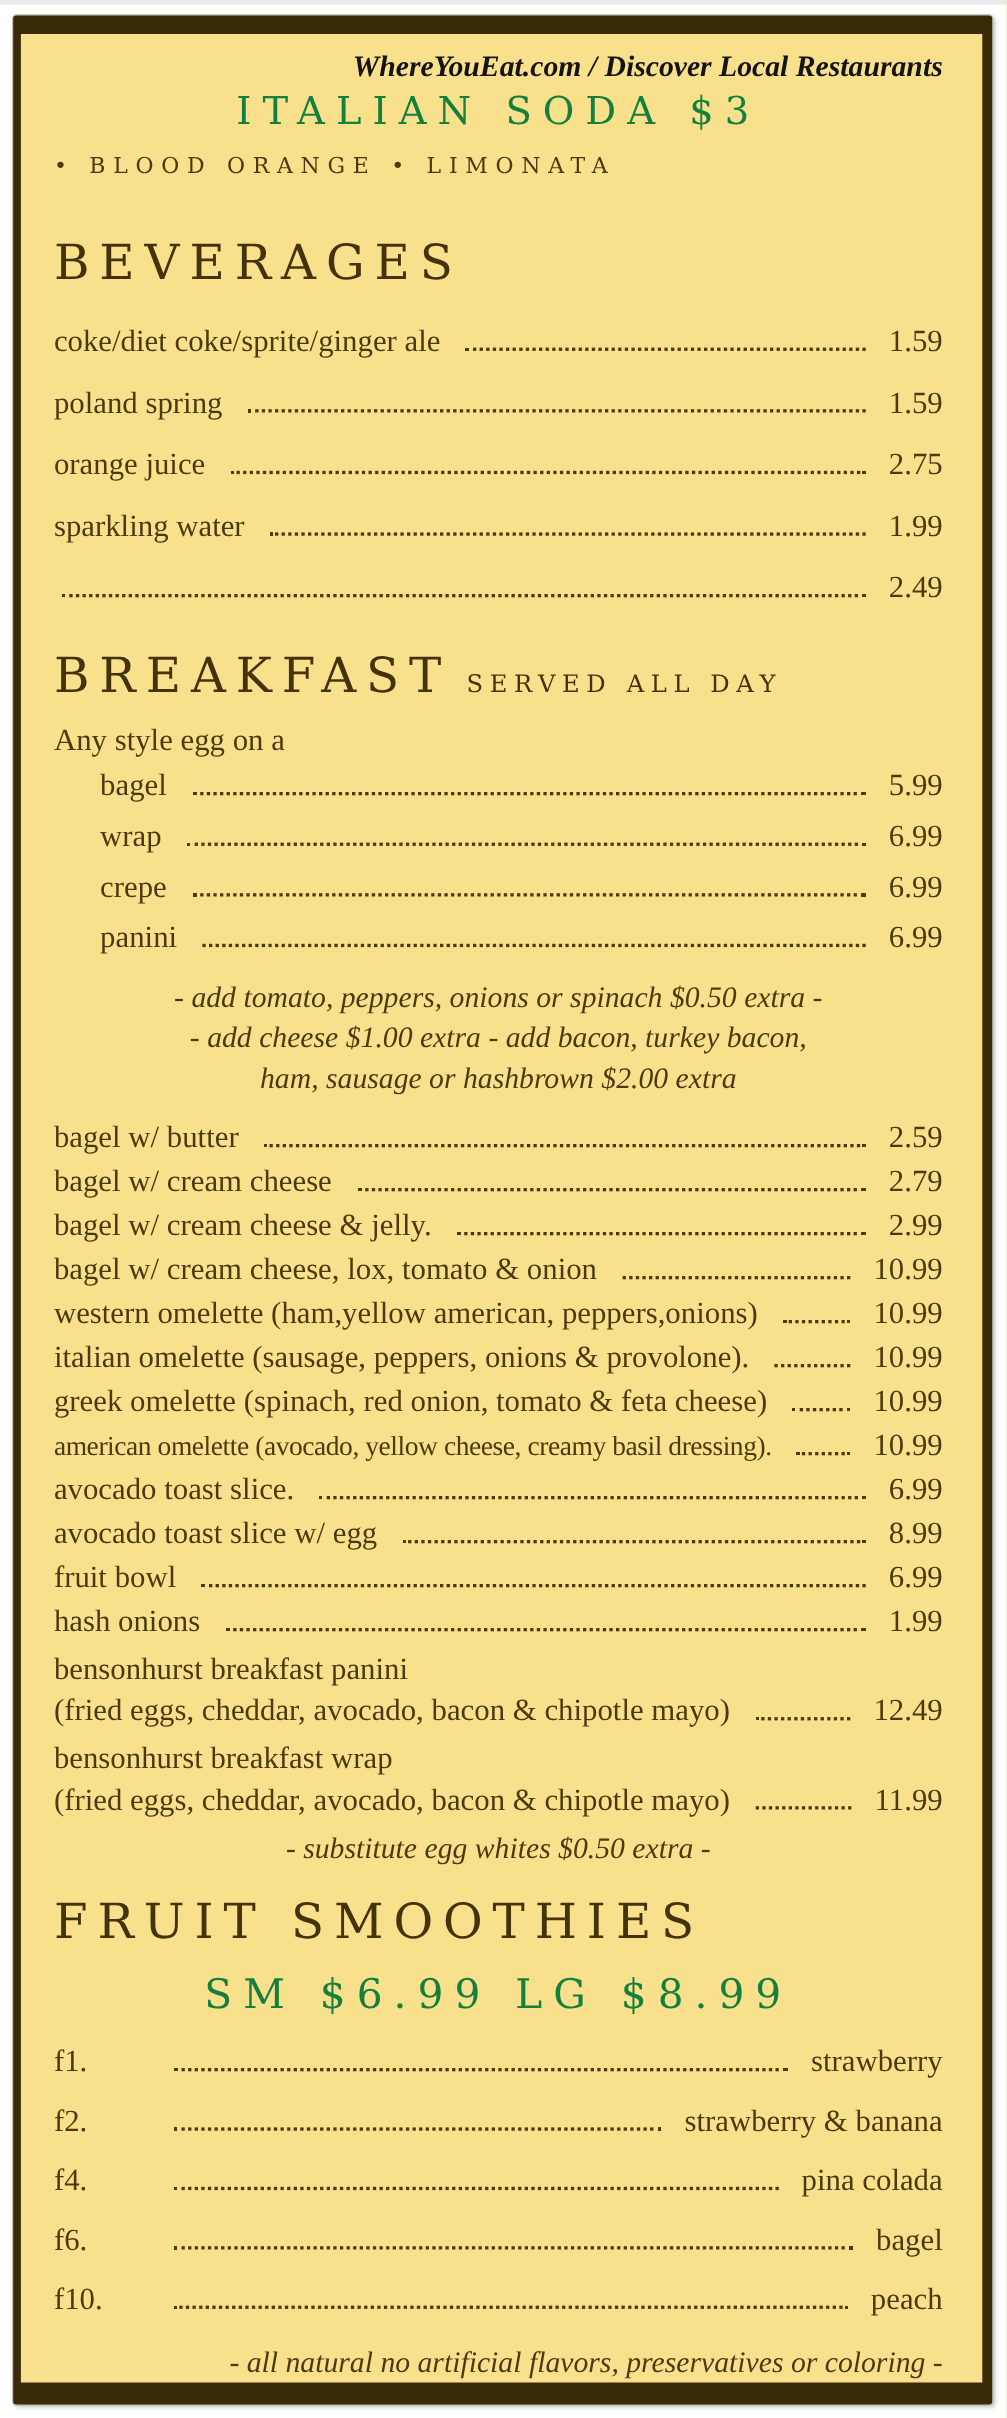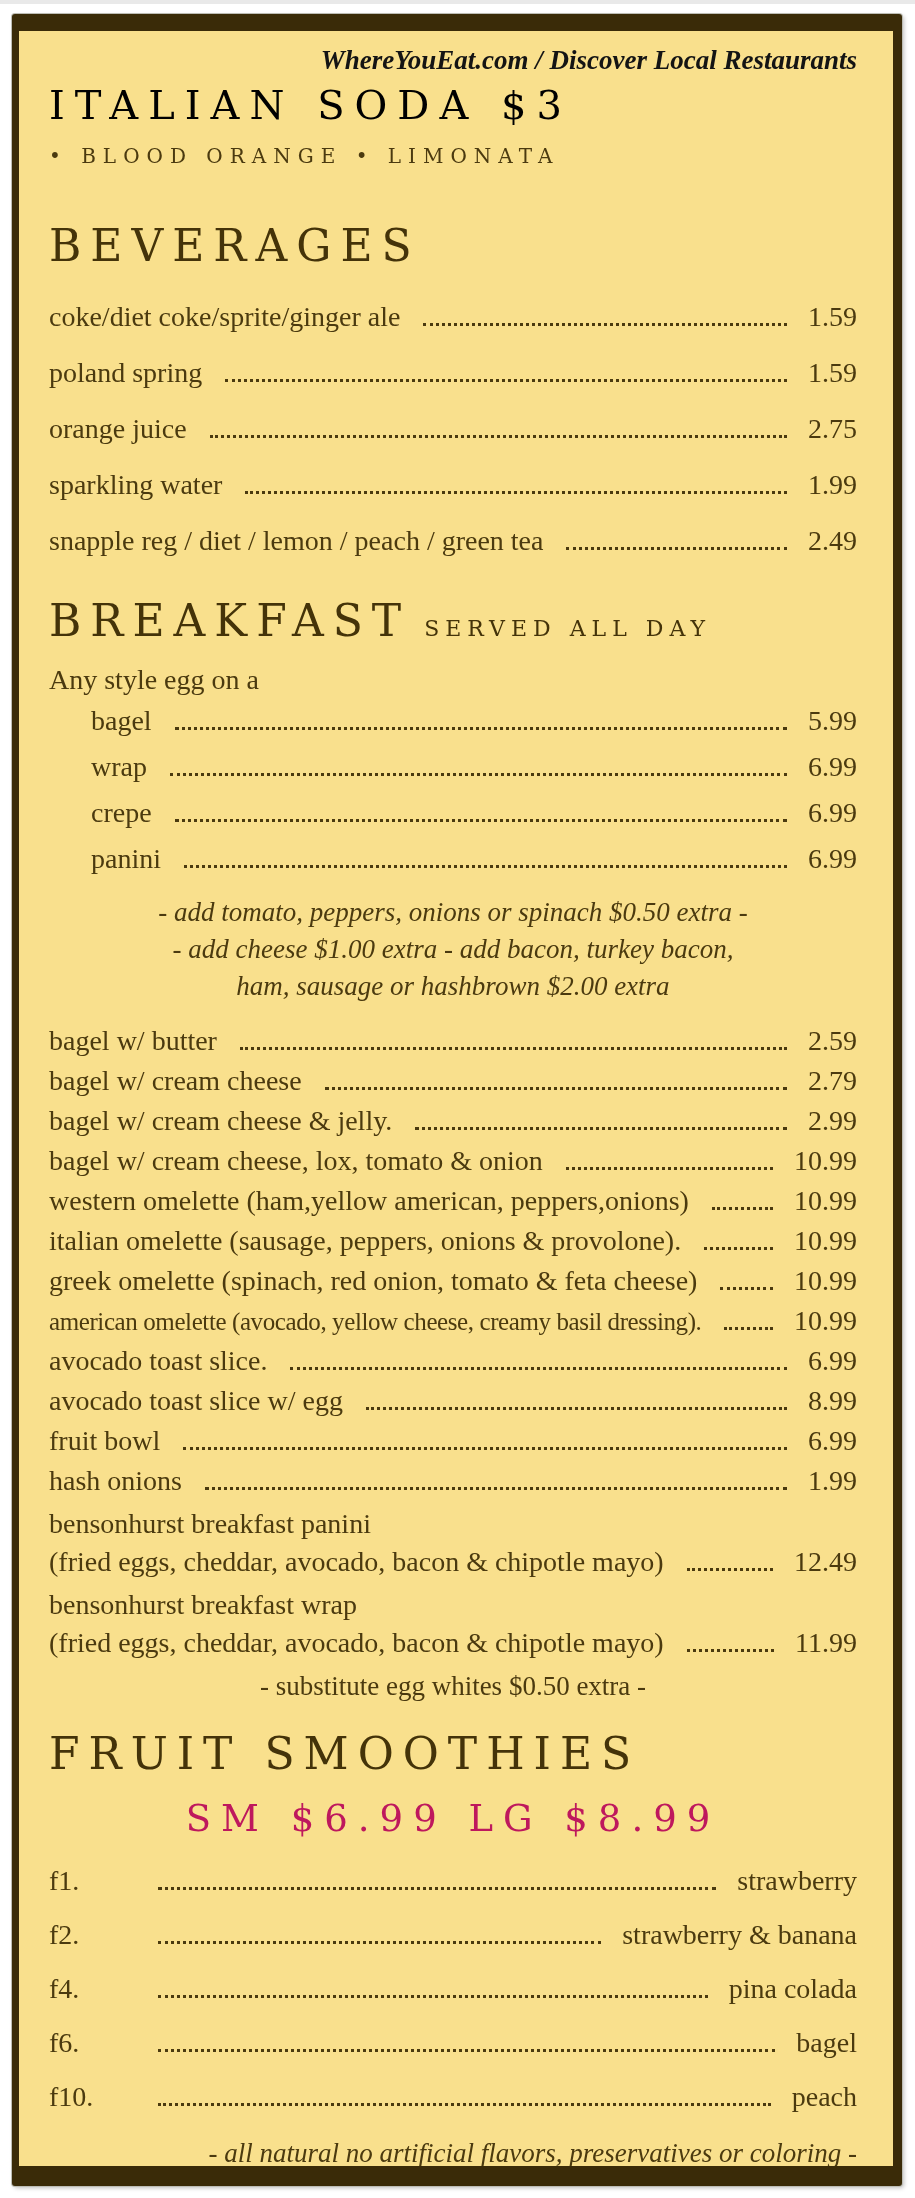--- a/index.html
+++ b/index.html
@@ -31,26 +31,27 @@
   .watermark {
     text-align: right;
     font-style: italic;
     font-weight: bold;
     font-size: 27px;
     color: #141414;
     margin: 4px 0 2px 0;
   }
   .big-title {
     font-family: "DejaVu Serif", serif;
-    font-size: 40px;
+    font-size: 35px;
     font-weight: 500;
     letter-spacing: 10px;
-    color: #000000;
+    color: #15803d;
     margin: 6px 0 16px 0;
     white-space: nowrap;
+    text-align: center;
   }
   .soda-flavors {
     font-family: "DejaVu Serif", serif;
     font-size: 20px;
     letter-spacing: 7px;
     margin: 0 0 52px 0;
   }
   .section-title {
     font-family: "DejaVu Serif", serif;
     font-size: 44px;
@@ -91,29 +92,30 @@
   .two-line-name { font-size: 28px; padding: 7px 0 2px 0; }
   .notes-block {
     text-align: center;
     font-style: italic;
     font-size: 27px;
     line-height: 37px;
     margin: 12px 0 16px 0;
   }
   .center-note {
     text-align: center;
+    font-style: italic;
     font-size: 27px;
     margin: 8px 0 26px 0;
   }
   .sizes-line {
     font-family: "DejaVu Serif", serif;
     font-size: 37px;
     font-weight: 500;
     letter-spacing: 10px;
-    color: #be185d;
+    color: #15803d;
     text-align: center;
     margin: 16px 0 14px 0;
     white-space: nowrap;
   }
   .smoo-label { min-width: 86px; white-space: nowrap; }
   .footnote {
     text-align: right;
     font-style: italic;
     font-size: 27px;
     margin: 14px 0 6px 0;
@@ -148,21 +150,20 @@
           <span class="nm">orange juice</span>
           <span class="dots"></span>
           <span class="pr">2.75</span>
         </div>
         <div class="row bev-row">
           <span class="nm">sparkling water</span>
           <span class="dots"></span>
           <span class="pr">1.99</span>
         </div>
         <div class="row bev-row">
-          <span class="nm">snapple reg / diet / lemon / peach / green tea</span>
           <span class="dots"></span>
           <span class="pr">2.49</span>
         </div>
       </div>
 
     <div class="section-title">
       <span>BREAKFAST</span>
       <span class="section-sub">SERVED ALL DAY</span>
     </div>
     <div class="intro">Any style egg on a</div>

